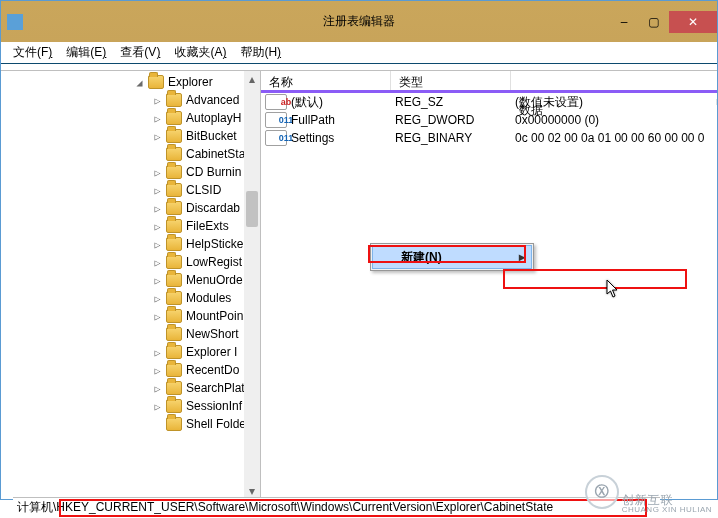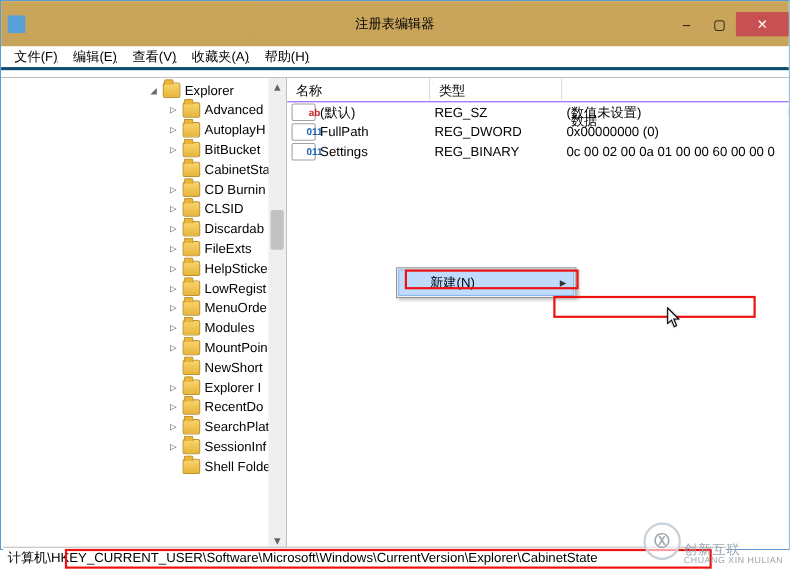--- a/index.html
+++ b/index.html
@@ -9,21 +9,21 @@
 
   
   .titlebar { height: 41px; background: linear-gradient(#caa65b,#c8a45a); display:flex; align-items:center; position:relative; }
   .titlebar .appicon { width:16px; height:16px; margin-left:6px; background:#5aa0d8; display:inline-block; }
   .titlebar .title { position:absolute; left:50%; transform:translateX(-50%); color:#000; }
   .winbtns { margin-left:auto; display:flex; }
   .winbtn { width:30px; height:22px; display:flex; align-items:center; justify-content:center; color:#000; }
   .winbtn.close { background:#c75050; color:#fff; width:48px; }
 
   
-  .menubar { height:22px; background:#fff; border-bottom:3px solid #0c4a6e; display:flex; align-items:center; padding-left:6px; gap:2px; }
+  .menubar { height:22px; background:#fff; border-bottom:1px solid #0c4a6e; display:flex; align-items:center; padding-left:6px; gap:2px; }
   .menuitem { padding:2px 6px; }
   .menuitem span:last-child { text-decoration: underline; }
 
   
   .blankrow { height:6px; background:#fff; }
 
   
   .main { flex:1; display:flex; border-top:1px solid #bfbfbf; min-height:0; }
   .treepane { width:260px; border-right:1px solid #bfbfbf; overflow:hidden; position:relative; background:#fff; }
   .treepane-inner { padding:2px 0 2px 0; }
@@ -35,40 +35,40 @@
   .treelabel { padding-right:4px; }
   .ind1 { padding-left:132px; }
   .ind2 { padding-left:150px; }
   .scrollbar-v { position:absolute; right:0; top:0; bottom:0; width:16px; background:#efefef; }
   .scrollbar-v .thumb { position:absolute; left:2px; right:2px; top:120px; height:36px; background:#c2c2c2; border-radius:2px; }
   .scrollbar-v .arr { position:absolute; left:0; right:0; height:16px; display:flex; align-items:center; justify-content:center; color:#666;}
   .scrollbar-v .arr.up { top:0; }
   .scrollbar-v .arr.dn { bottom:0; }
 
   .listpane { flex:1; position:relative; overflow:hidden; background:#fff; }
-  .listheader { display:flex; height:22px; border-bottom:1px solid #8b5cf6; }
+  .listheader { display:flex; height:22px; border-bottom:3px solid #8b5cf6; }
   .colhdr { padding:3px 8px; border-right:1px solid #e0e0e0; color:#000; }
   .col-name-w { width:130px; }
   .col-type-w { width:120px; }
   .col-data-w { flex:1;margin-top:28px; }
   .listbody .row { display:flex; align-items:center; height:18px; }
   .valicon { width:16px; height:16px; margin:0 4px 0 4px; display:inline-flex; align-items:center; justify-content:center; border:1px solid #a0a0a0; background:#fff; color:#c22; font-size:9px; font-weight:bold; border-radius:2px; flex:0 0 auto;padding-left:20px;}
   .valicon.bin { color:#1463b3; }
   .cell-name { width:104px; }
   .cell-type { width:120px; }
   .cell-data { flex:1; white-space:nowrap; overflow:hidden; }
 
   
   .ctxmenu { position:absolute; background:#f0f0f0; border:1px solid #979797; box-shadow:2px 2px 3px rgba(0,0,0,.25); padding:2px; z-index:50;}
   .ctxmenu .ctxitem { height:22px; display:flex; align-items:center; padding:0 24px 0 28px; position:relative; white-space:nowrap;}
   .ctxmenu .ctxitem .arrow-r { position:absolute; right:6px; color:#333;}
   .ctxmenu .ctxitem.hl { background:#bfdcff; outline:1px solid #7eb4ea;}
   .ctxmenu .sep { height:1px; background:#c5c5c5; margin:2px 1px;}
   .redbox { position:absolute; border:2px solid #e11; pointer-events:none; z-index:60;}
-  .statusbar { position:absolute; left:3px; right:58px; bottom:1px; height:20px; background:#fff; border-top:1px solid #bfbfbf; display:flex; align-items:center; padding:0 4px;}
+  .statusbar { position:absolute; left:13px; right:58px; bottom:1px; height:20px; background:#fff; border-top:1px solid #bfbfbf; display:flex; align-items:center; padding:0 4px;}
   .statusred { position:absolute; border:2px solid #e11; pointer-events:none; z-index:5;}
 
   
   .watermark { position:absolute; right:6px; bottom:4px; display:flex; align-items:center; gap:3px; color:#9aa5af; font-size:11px; z-index:70;}
   .wmcircle { width:34px; height:34px; border:2px solid #c8d1d8; border-radius:50%; display:flex; align-items:center; justify-content:center; color:#9aa5af; font-size:14px; font-weight:bold; background:rgba(255,255,255,.6);}
   .wmtxt { display:flex; flex-direction:column; line-height:1;}
   .wmtxt span:first-child { font-size:12px; letter-spacing:1px;margin-top:24px;}
   .wmtxt span:last-child { font-size:8px; letter-spacing:.5px;}
 
   .cursor { position:absolute; width:14px; height:20px; z-index:80; pointer-events:none;}
@@ -229,21 +229,21 @@
             <span class="cell-data">0x00000000 (0)</span>
           </div>
           <div class="row">
             <span class="valicon bin">011</span>
             <span class="cell-name">Settings</span>
             <span class="cell-type">REG_BINARY</span>
             <span class="cell-data">0c 00 02 00 0a 01 00 00 60 00 00 0</span>
           </div>
         </div>
 
-      <div class="ctxmenu" style="left:99px; top:172px; width:164px;">
+      <div class="ctxmenu" style="left:109px; top:172px; width:164px;font-weight:bold;">
         <div class="ctxitem hl">
           <span>新建(N)</span>
           <span class="arrow-r">▸</span>
         </div>
       </div>
       <div class="redbox" style="left:107px; top:174px; width:158px; height:18px;"></div>
 
       <div class="redbox" style="left:242px; top:198px; width:184px; height:20px;"></div>
 
       <div class="cursor" style="left:345px; top:208px;">

